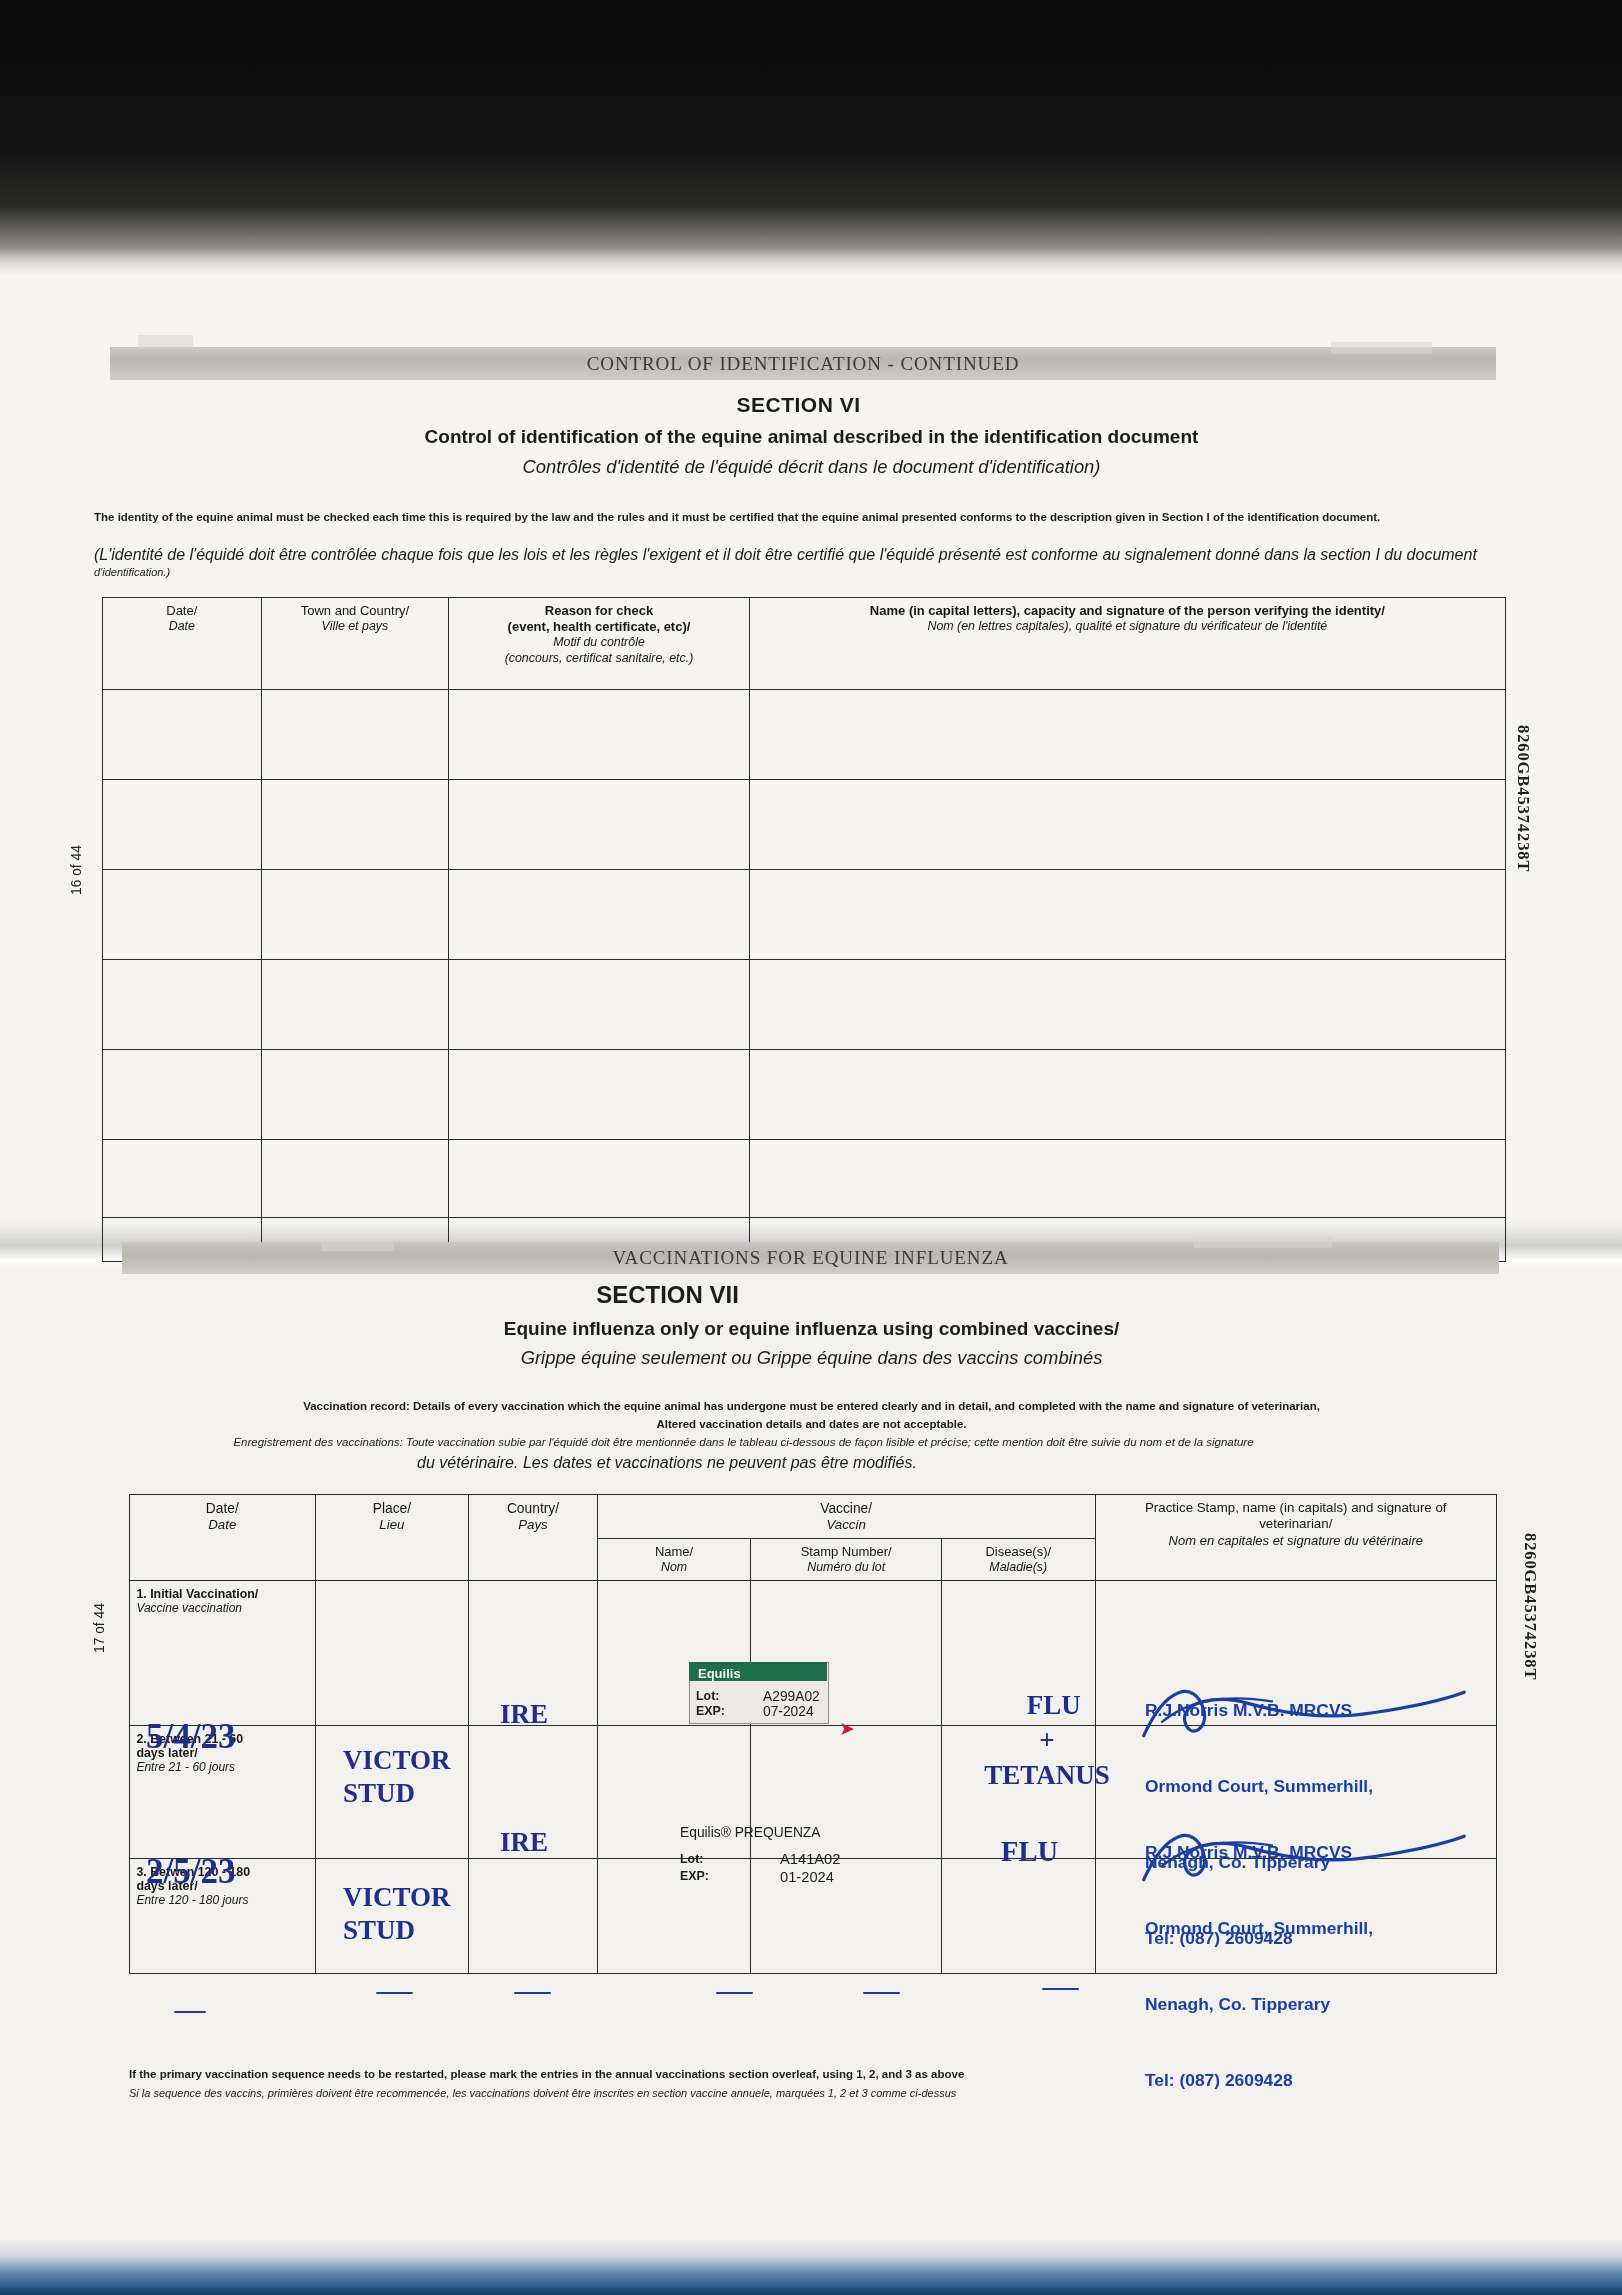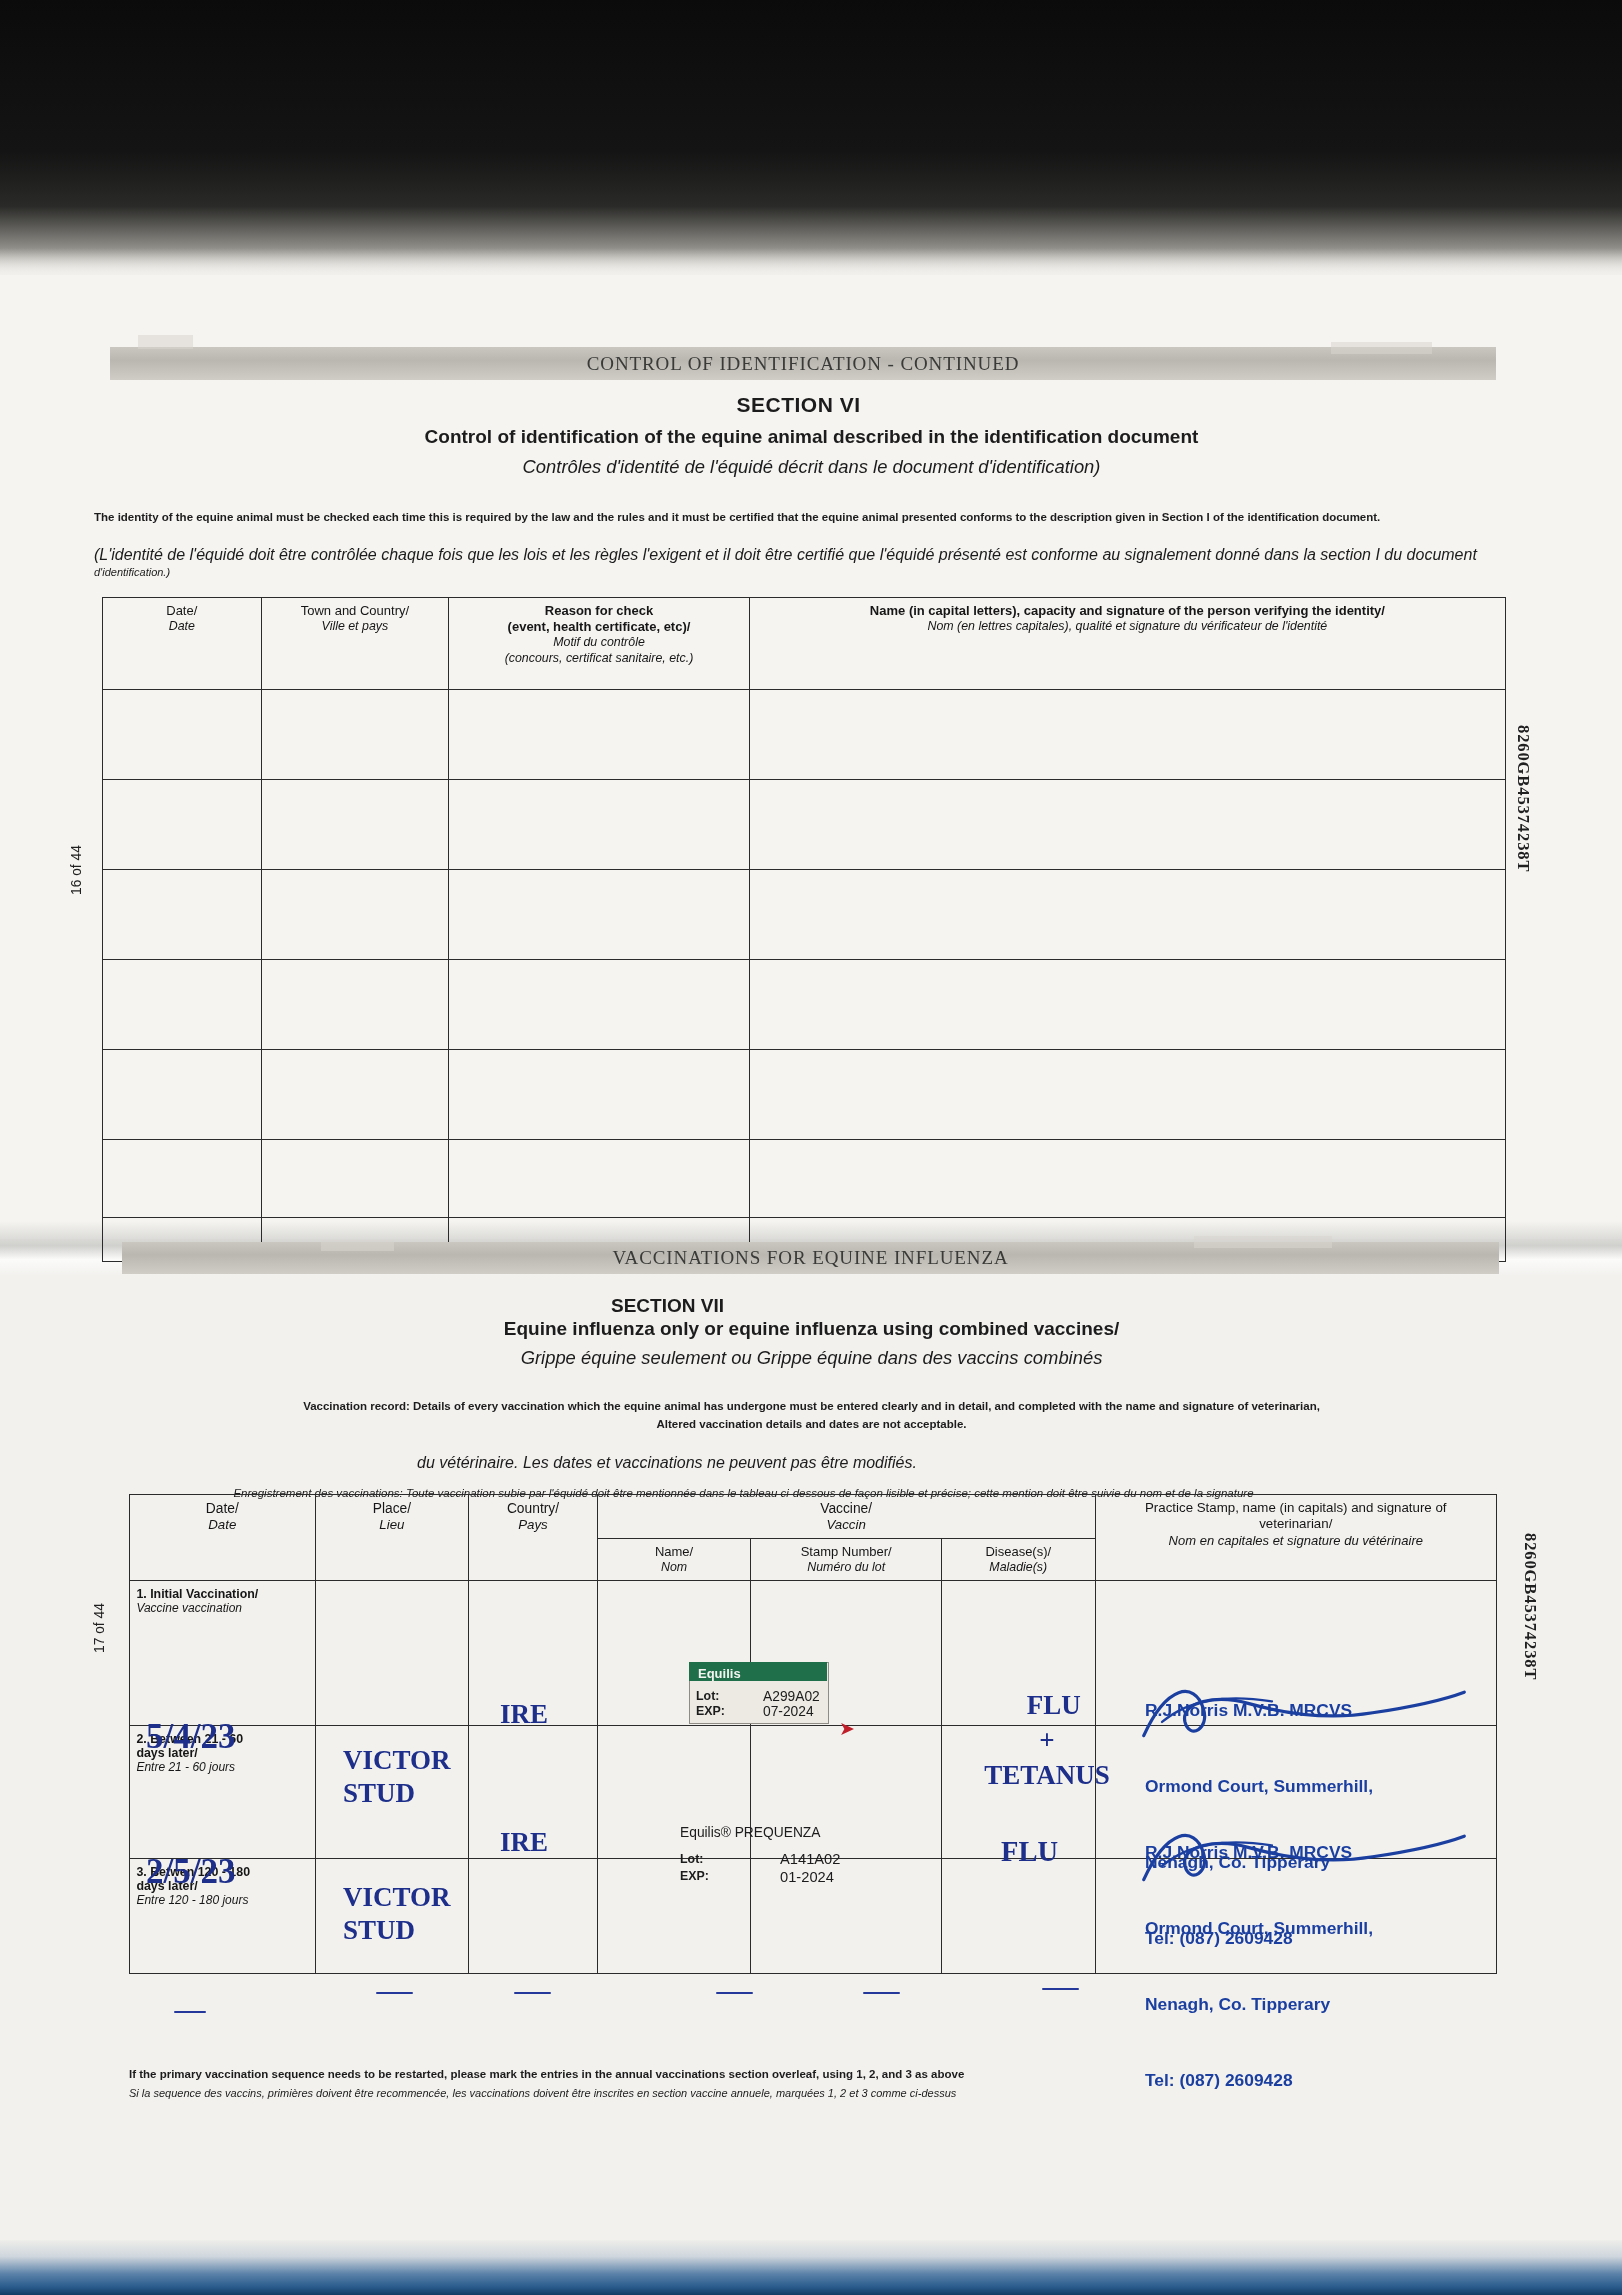--- a/index.html
+++ b/index.html
@@ -239,29 +239,29 @@
   </tbody>
 </table>
 
 <div class="vert" style="left:69px; top:895px; transform: rotate(-90deg); font-size:13.8px;">16 of 44</div>
 <div class="vert bold" style="left:1533px; top:725px; transform: rotate(90deg); font-size:16.5px; font-family:'Liberation Serif',serif; letter-spacing:0.9px;">8260GB45374238T</div>
 
 <div class="banner" style="left:122px; top:1242px; width:1377px; height:32px; font-size:19px;">
   <span>VACCINATIONS FOR EQUINE INFLUENZA</span>
 </div>
 
-<div class="t c bold" style="left:0; top:1281px; width:1335px; font-size:19px;margin-top:14px;">SECTION VII</div>
+<div class="t c bold" style="left:0; top:1281px; width:1335px; font-size:24px;">SECTION VII</div>
 
 <div class="t c bold" style="left:0; top:1318px; width:1623px; font-size:19px;">Equine influenza only or equine influenza using combined vaccines/</div>
 
 <div class="t c ital" style="left:0; top:1347px; width:1623px; font-size:18.4px;">Grippe équine seulement ou Grippe équine dans des vaccins combinés</div>
 
 <div class="t c bold" style="left:0; top:1400px; width:1623px; font-size:11.5px;">Vaccination record: Details of every vaccination which the equine animal has undergone must be entered clearly and in detail, and completed with the name and signature of veterinarian,</div>
 <div class="t c bold" style="left:0; top:1418px; width:1623px; font-size:11.5px;">Altered vaccination details and dates are not acceptable.</div>
-<div class="t c ital" style="left:0; top:1487px; width:1487px; font-size:11.5px;">Enregistrement des vaccinations: Toute vaccination subie par l'équidé doit être mentionnée dans le tableau ci-dessous de façon lisible et précise; cette mention doit être suivie du nom et de la signature</div>
+<div class="t c ital" style="left:0; top:1436px; width:1487px; font-size:11.5px;">Enregistrement des vaccinations: Toute vaccination subie par l'équidé doit être mentionnée dans le tableau ci-dessous de façon lisible et précise; cette mention doit être suivie du nom et de la signature</div>
 <div class="t c ital" style="left:0; top:1454px; width:1334px; font-size:16px;font-style:italic;">du vétérinaire. Les dates et vaccinations ne peuvent pas être modifiés.</div>
 
 <table class="grid" style="left:129px; top:1494px; width:1368px;">
   <thead>
     <tr style="height:41px;">
       <td class="hdr-cell" rowspan="2" style="width:179px;">
         <div style="font-size:13.8px;">Date/</div>
         <div class="ital" style="font-size:13.3px;">Date</div>
       </td>
       <td class="hdr-cell" rowspan="2" style="width:147px;">

